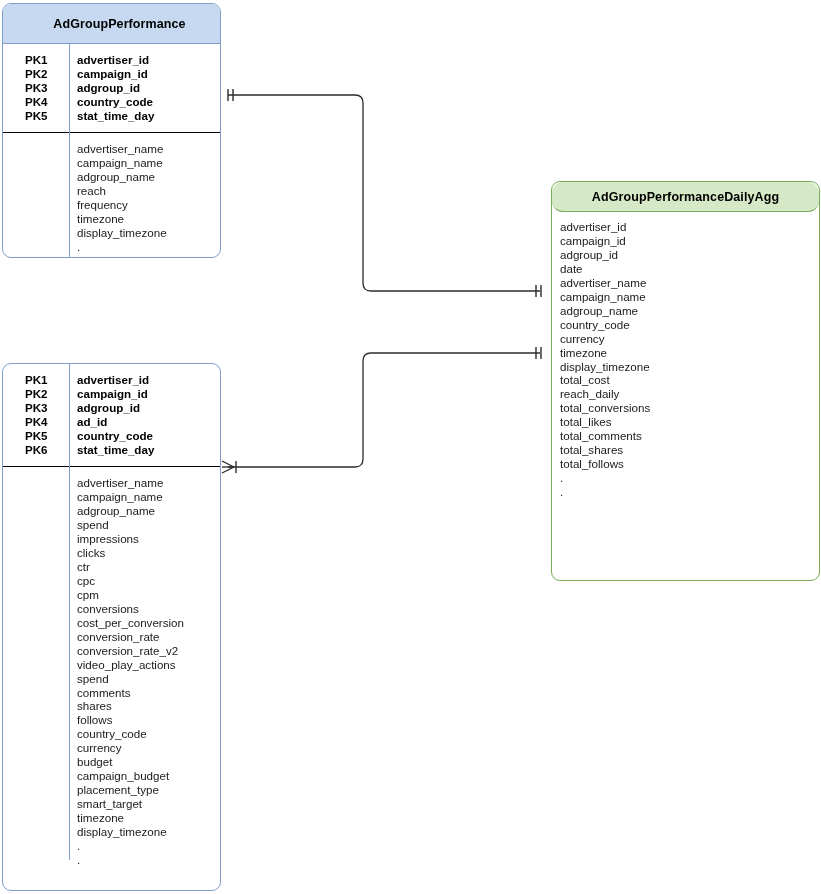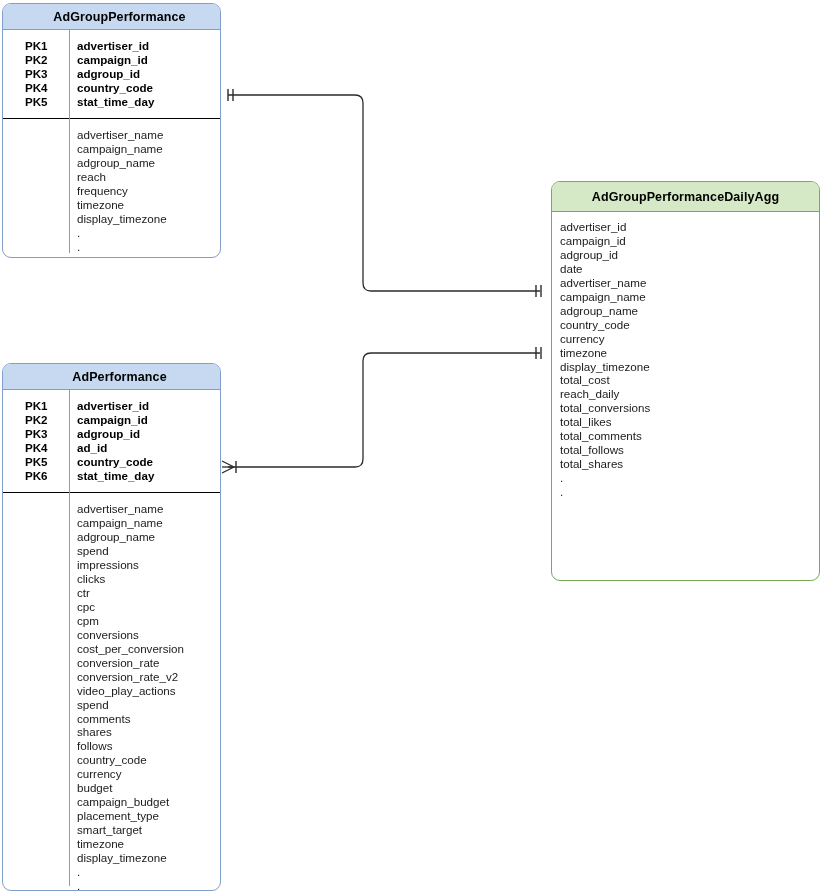--- a/index.html
+++ b/index.html
@@ -41,27 +41,28 @@
     font-size: 12.5px;
     color: #000000;
     letter-spacing: 0.1px;
     display: flex;
     align-items: center;
     justify-content: center;
   }
   .entity-blue > .ent-header {
     background: #c6d9f0;
     border-bottom: 1.4px solid #7f9fc8;
-    height: 26px;
+    height: 40px;
     padding-left: 16px;
   }
   .entity-green > .ent-header {
     background: #d6e9c6;
     border-bottom: 1.4px solid #77ab59;
     height: 30px;
+    border-radius: 11px;
   }
   .ent-body {
     position: relative;
     box-sizing: border-box;
     height: calc(100% - 30px);
   }
   
   .pk-block {
     position: relative;
     display: flex;
@@ -203,21 +204,20 @@
           <div class="row">timezone</div>
           <div class="row">display_timezone</div>
           <div class="row dot">.</div>
           <div class="row dot">.</div>
         </div>
       </div>
     </div>
   </div>
 
   <div class="entity entity-blue" style="left:2px; top:363px; width:219px; height:528px;">
-    <div class="ent-header">AdPerformance</div>
     <div class="ent-body">
       <div class="vdiv"></div>
       <div class="pk-block">
         <div class="pk-col">
           <div class="row key">PK1</div>
           <div class="row key">PK2</div>
           <div class="row key">PK3</div>
           <div class="row key">PK4</div>
           <div class="row key">PK5</div>
           <div class="row key">PK6</div>
@@ -281,21 +281,21 @@
         <div class="row">adgroup_name</div>
         <div class="row">country_code</div>
         <div class="row">currency</div>
         <div class="row">timezone</div>
         <div class="row">display_timezone</div>
         <div class="row">total_cost</div>
         <div class="row">reach_daily</div>
         <div class="row">total_conversions</div>
         <div class="row">total_likes</div>
         <div class="row">total_comments</div>
+        <div class="row">total_shares</div>
         <div class="row">total_follows</div>
-        <div class="row">total_shares</div>
         <div class="row dot">.</div>
         <div class="row dot">.</div>
       </div>
     </div>
   </div>
 
 </div>
 
 </body></html>

